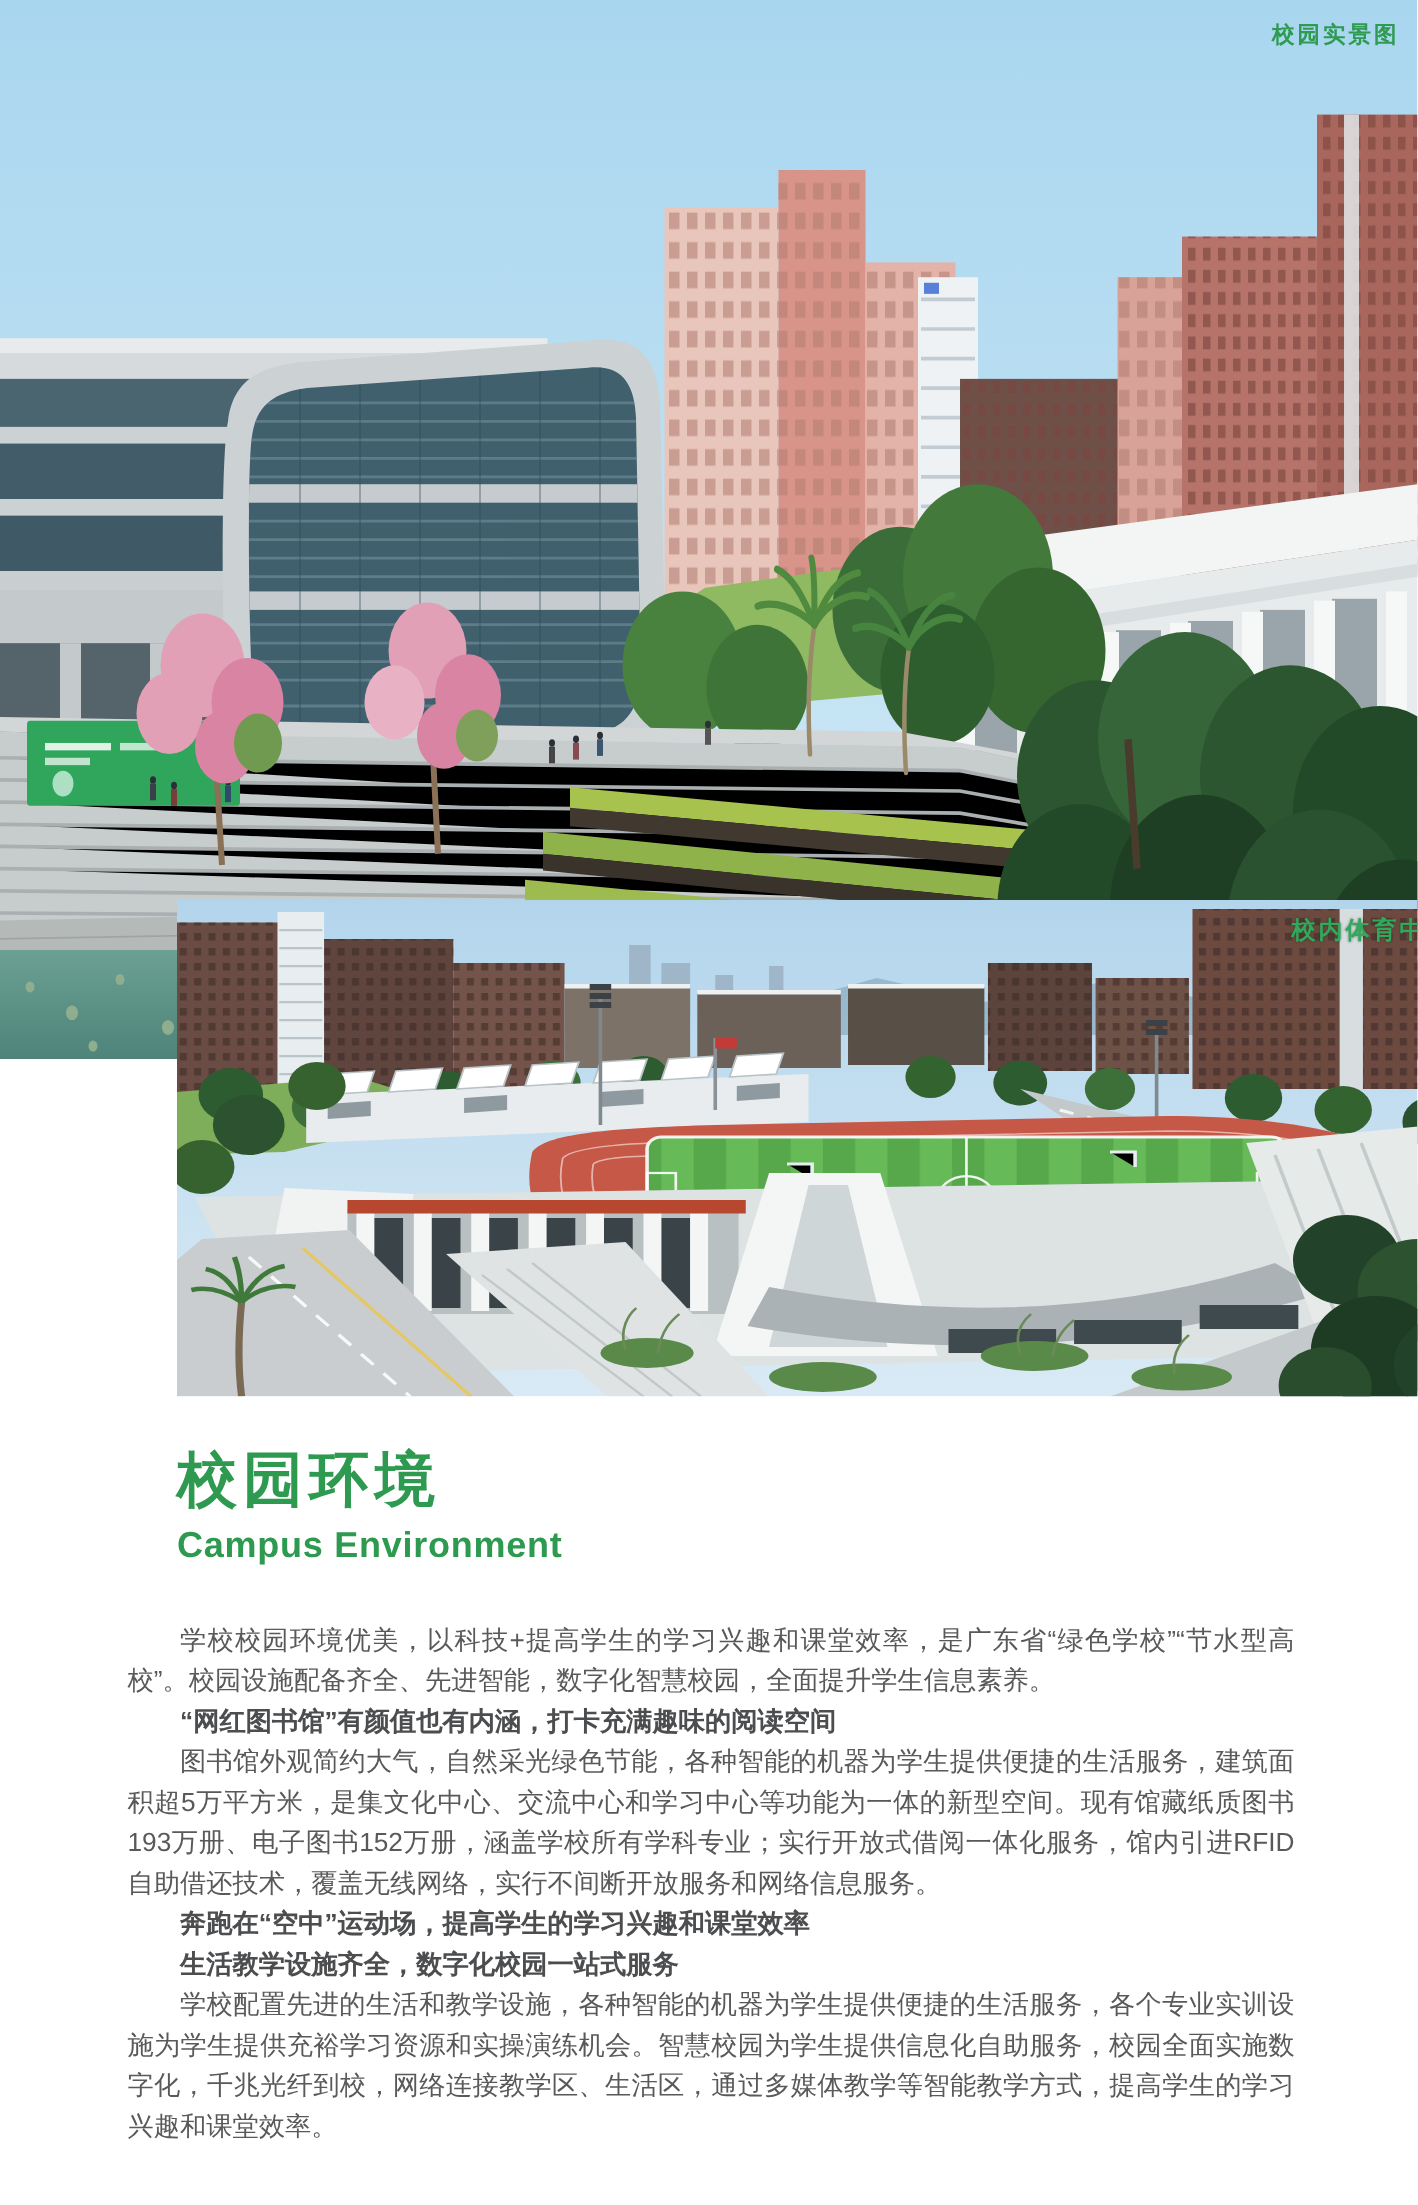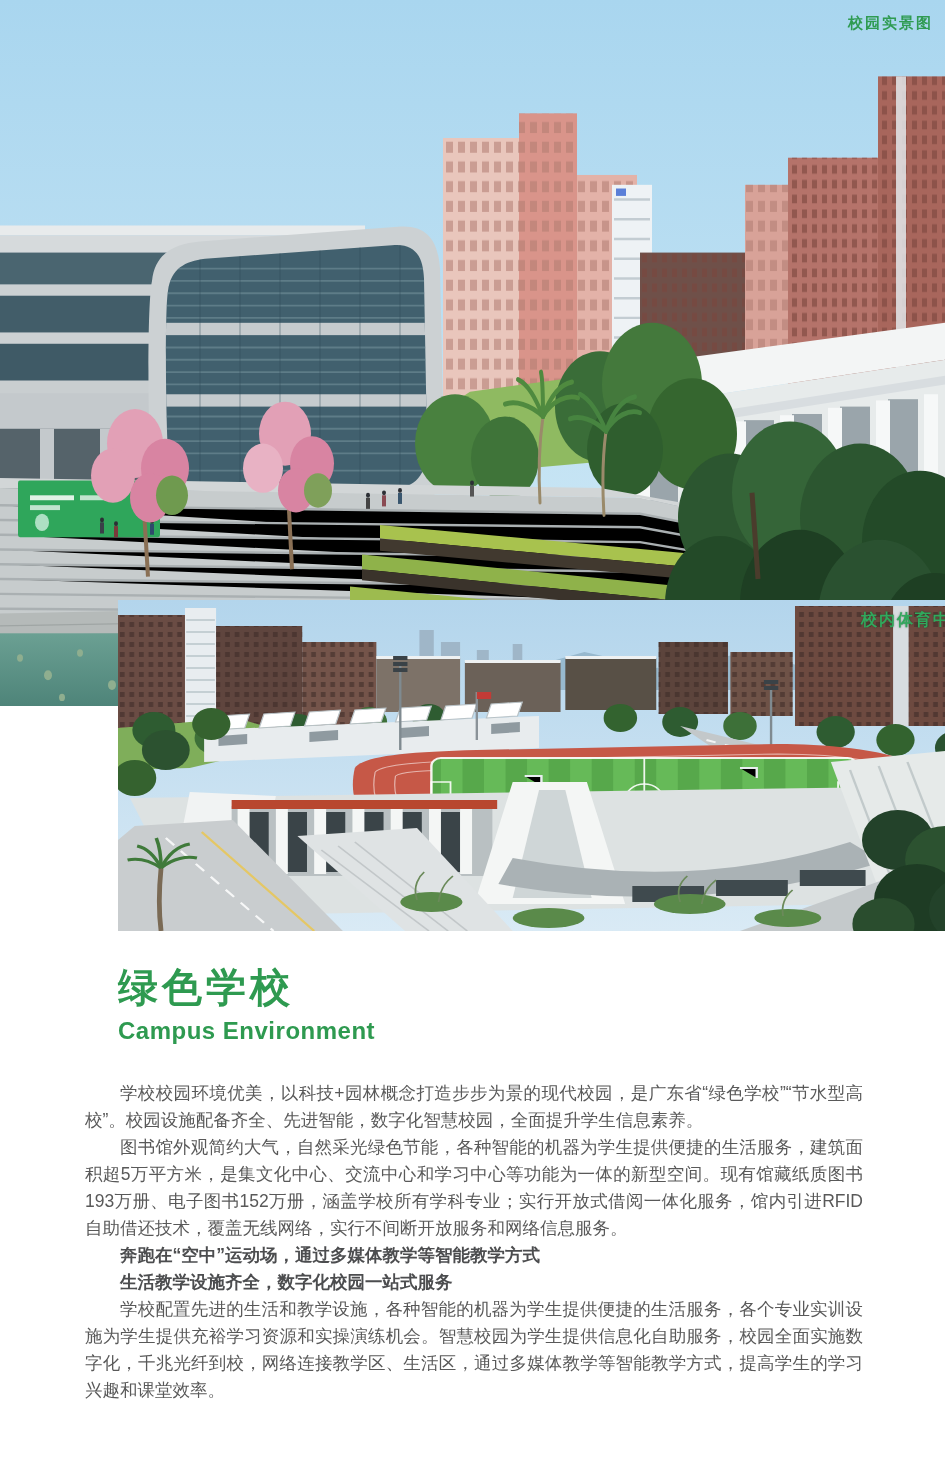--- a/index.html
+++ b/index.html
@@ -534,25 +534,26 @@
           <circle cx="640" cy="324" r="26" fill="#2a4d2e"></circle>
         <circle cx="78" cy="124" r="16" fill="#35622f"></circle>
           <circle cx="40" cy="150" r="20" fill="#2c5230"></circle>
           <circle cx="14" cy="178" r="18" fill="#35622f"></circle>
       </g>
     </svg>
     <div class="photo2-label">校内体育中心</div>
   </div>
 
   <div class="section-head">
-    <h1 class="section-title-zh">绿色学校</h1>
+    <h1 class="section-title-zh">校园环境</h1>
     <h2 class="section-title-en">Campus Environment</h2>
   </div>
 
   <div class="body-text">
-      <p class="para">学校校园环境优美，以科技+园林概念打造步步为景的现代校园，是广东省“绿色学校”“节水型高校”。校园设施配备齐全、先进智能，数字化智慧校园，全面提升学生信息素养。</p>
+      <p class="para">学校校园环境优美，以科技+提高学生的学习兴趣和课堂效率，是广东省“绿色学校”“节水型高校”。校园设施配备齐全、先进智能，数字化智慧校园，全面提升学生信息素养。</p>
+      <p class="subhead">“网红图书馆”有颜值也有内涵，打卡充满趣味的阅读空间</p>
       <p class="para">图书馆外观简约大气，自然采光绿色节能，各种智能的机器为学生提供便捷的生活服务，建筑面积超5万平方米，是集文化中心、交流中心和学习中心等功能为一体的新型空间。现有馆藏纸质图书193万册、电子图书152万册，涵盖学校所有学科专业；实行开放式借阅一体化服务，馆内引进RFID自助借还技术，覆盖无线网络，实行不间断开放服务和网络信息服务。</p>
-      <p class="subhead">奔跑在“空中”运动场，通过多媒体教学等智能教学方式</p>
+      <p class="subhead">奔跑在“空中”运动场，提高学生的学习兴趣和课堂效率</p>
       <p class="subhead">生活教学设施齐全，数字化校园一站式服务</p>
       <p class="para">学校配置先进的生活和教学设施，各种智能的机器为学生提供便捷的生活服务，各个专业实训设施为学生提供充裕学习资源和实操演练机会。智慧校园为学生提供信息化自助服务，校园全面实施数字化，千兆光纤到校，网络连接教学区、生活区，通过多媒体教学等智能教学方式，提高学生的学习兴趣和课堂效率。</p>
     </div>
 
 </div>
 
 </body></html>

